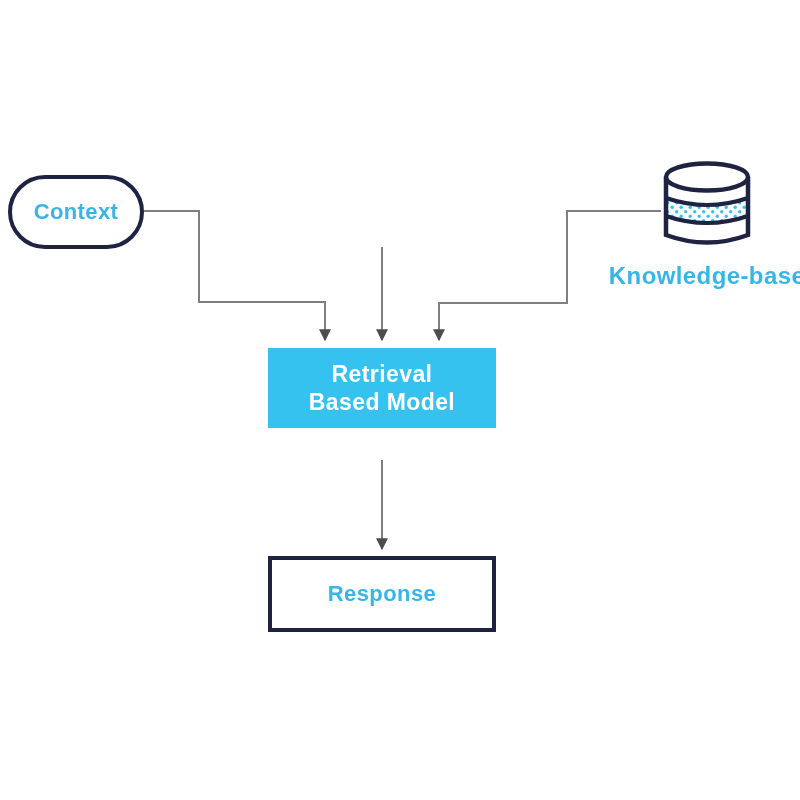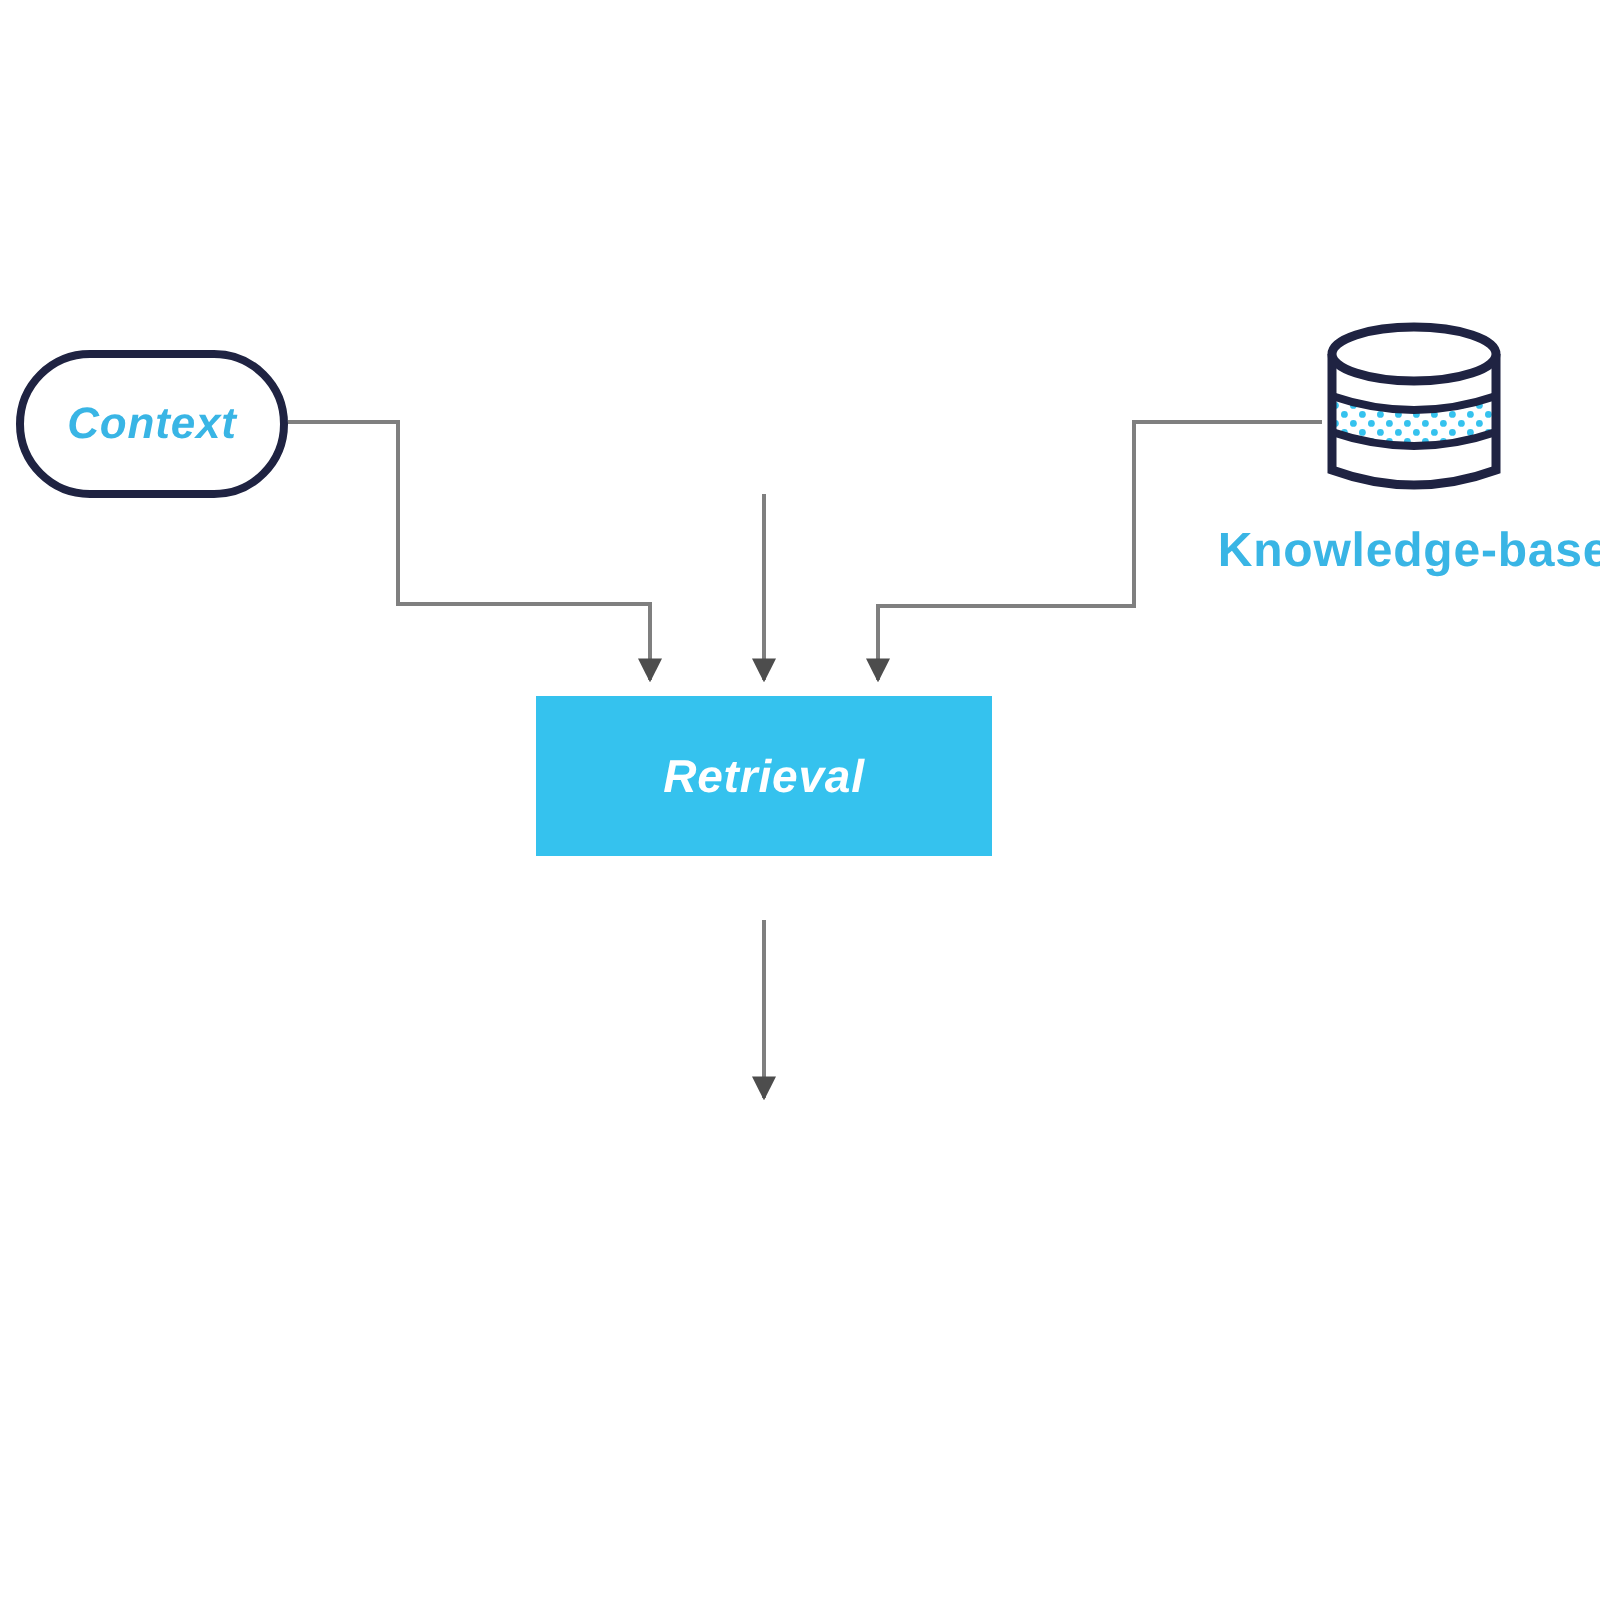--- a/index.html
+++ b/index.html
@@ -27,21 +27,20 @@
     display: flex;
     align-items: center;
     justify-content: center;
     background: #ffffff;
     border: 4px solid var(--navy, #1f2342);
     color: var(--text-cyan, #39b5e5);
     font-weight: bold;
     font-size: 22px;
     letter-spacing: 0.4px;
     text-align: center;
-    font-style: italic;
   }
   .node--pill {
     left: 8px; top: 175px;
     width: 136px; height: 74px;
     border-radius: 38px;
   }
   .node--user-query {
     left: 268px; top: 172px;
     width: 228px; height: 75px;
   }
@@ -123,16 +122,20 @@
 
       <path d="M5 17 L5 75 Q46 90 87 75 L87 17" fill="none" stroke="#1f2342" stroke-width="4.5"></path>
 
       <ellipse cx="46" cy="17" rx="41" ry="13.5" fill="#ffffff" stroke="#1f2342" stroke-width="4.5"></ellipse>
     </svg>
     <div class="kb-label">Knowledge-base</div>
   </div>
 
   <div class="node node--model">
     <span>Retrieval</span>
+    <span>Based Model</span>
   </div>
 
+  <div class="node node--response">
+    <span>Response</span>
+  </div>
 
 </div>
 
 </body></html>

